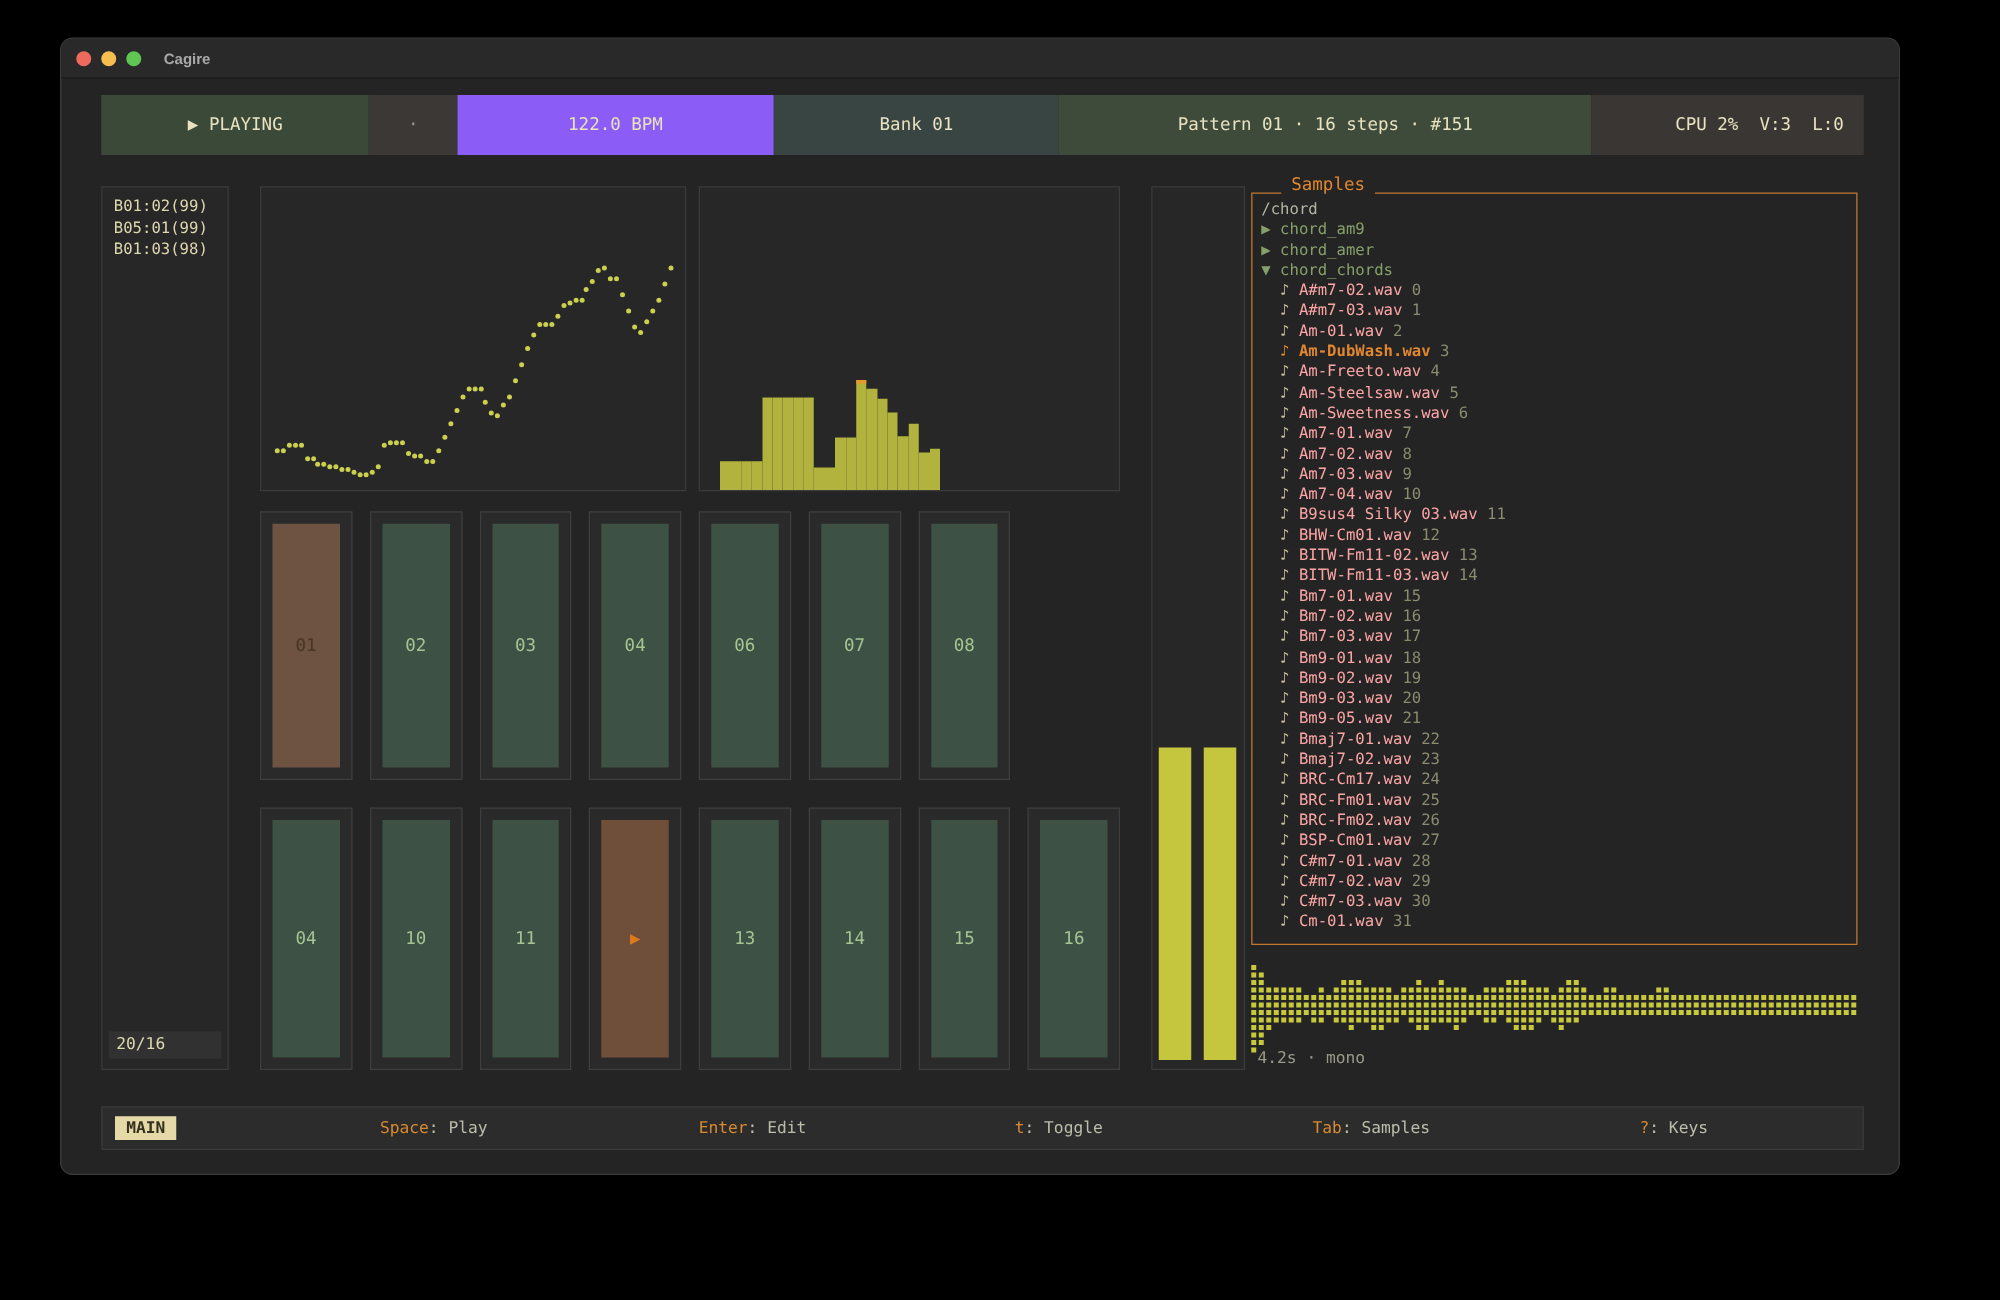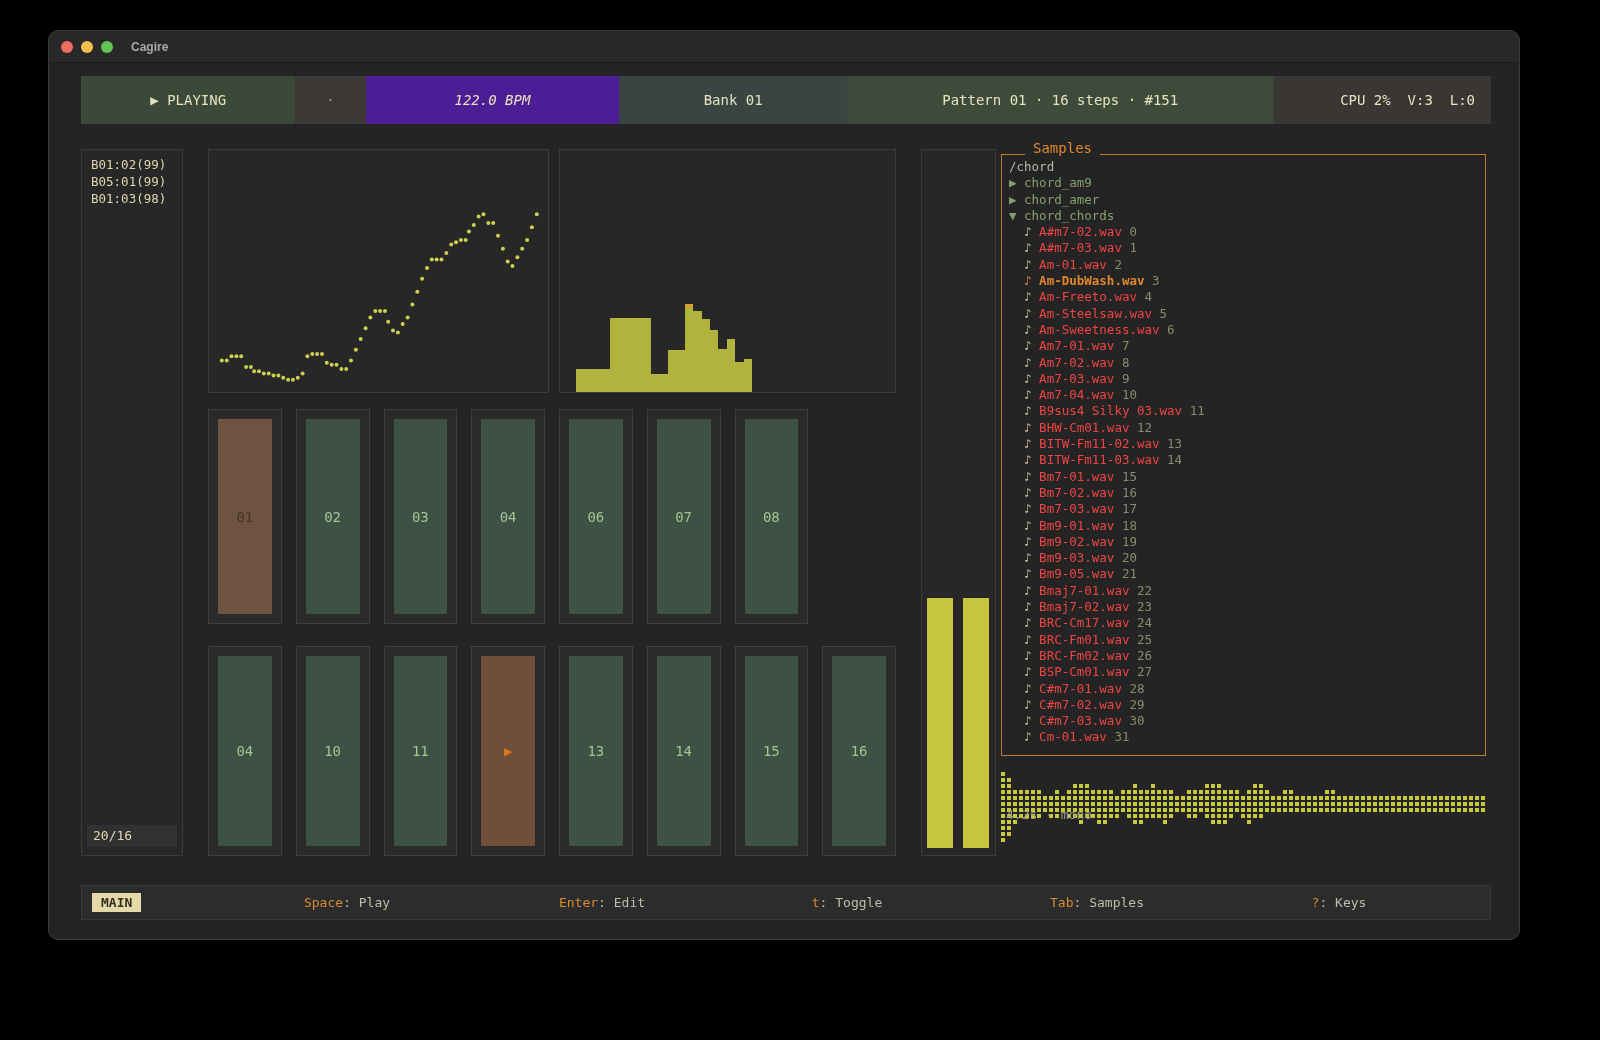--- a/index.html
+++ b/index.html
@@ -13,21 +13,21 @@
   .tl { width:12px; height:12px; border-radius:50%; margin-left:8px; }
   .tl:first-child { margin-left:12px; }
   .win-title { margin-left:18px; font-family:"Liberation Sans", sans-serif; font-size:12px;
                font-weight:bold; color:#a9a9a9; }
   
   .transport { position:absolute; left:32px; top:45px; width:1410px; height:48px; display:flex;
                font-size:14px; color:#e8e2c0; }
   .tseg { display:flex; align-items:center; justify-content:center; white-space:pre; }
   .seg-playing { width:220px; background:#3a4938; }
   .seg-dot     { width:72px;  background:#3b3836; color:#9a9a8a; }
-  .seg-bpm     { width:260px; background:#4c1d95;font-style:italic; }
+  .seg-bpm     { width:260px; background:#8b5cf6; }
   .seg-bank    { width:234px; background:#394542; }
   .seg-pattern { width:437px; background:#3e4b3a; }
   .seg-cpu     { width:223px; background:#3a3633; justify-content:flex-end; padding-right:16px; }
   
   .panel { position:absolute; background:#272727; border:1px solid #3b3b3b; }
   
   .mixer { left:32px; top:118px; width:102px; height:707px; }
   .mixer-entries { padding:6px 9px; line-height:17px; font-size:12.5px; color:#ded8ae; white-space:pre; }
   .mixer-pos { position:absolute; left:5px; right:5px; bottom:8px; height:22px; background:#313131;
                color:#ded8ae; font-size:13px; line-height:22px; padding-left:6px; }
@@ -52,27 +52,27 @@
   
   .samples { position:absolute; left:952px; top:123px; width:485px; height:602px;
              border:1px solid #c07a30; }
   .samples-title { position:absolute; left:976px; top:109px; z-index:2; background:#242424;
                    padding:0 8px; color:#e0872f; font-size:14px; }
   .tree { position:absolute; left:960px; top:128px; width:468px; font-size:12.5px;
           line-height:16.3px; white-space:pre; z-index:1; }
   .tree .path  { color:#b5b5a5; }
   .tree .fold  { color:#86a06b; }
   .tree .note  { color:#c9bf9f; }
-  .tree .fname { color:#ef4444; }
+  .tree .fname { color:#fca5a5; }
   .tree .idx   { color:#8b8b70; }
   .tree .sel .note, .tree .sel .fname { color:#e0872f; font-weight:bold; }
   
   .waveform { position:absolute; left:952px; top:733px; width:488px; height:82px; }
   .wf-dot { position:absolute; width:4px; height:4px; }
-  .wave-info { position:absolute; left:957px; top:776px; font-size:13px; color:#9a9a8a; white-space:pre;text-align:right; }
+  .wave-info { position:absolute; left:957px; top:808px; font-size:13px; color:#9a9a8a; white-space:pre;text-align:right; }
   
   .statusbar { position:absolute; left:32px; top:854px; width:1410px; height:35px;
                background:#2c2c2c; border:1px solid #3a3a3a; }
   .mode-badge { position:absolute; left:10px; top:7px; background:#e6d9a8; color:#33301f;
                 font-size:13px; font-weight:bold; padding:2px 9px; }
   .hint { position:absolute; top:9px; transform:translateX(-50%); font-size:13px;
           color:#bdbdab; white-space:pre; }
   .hint .key { color:#d98a2f; }
 </style>
 </head>

